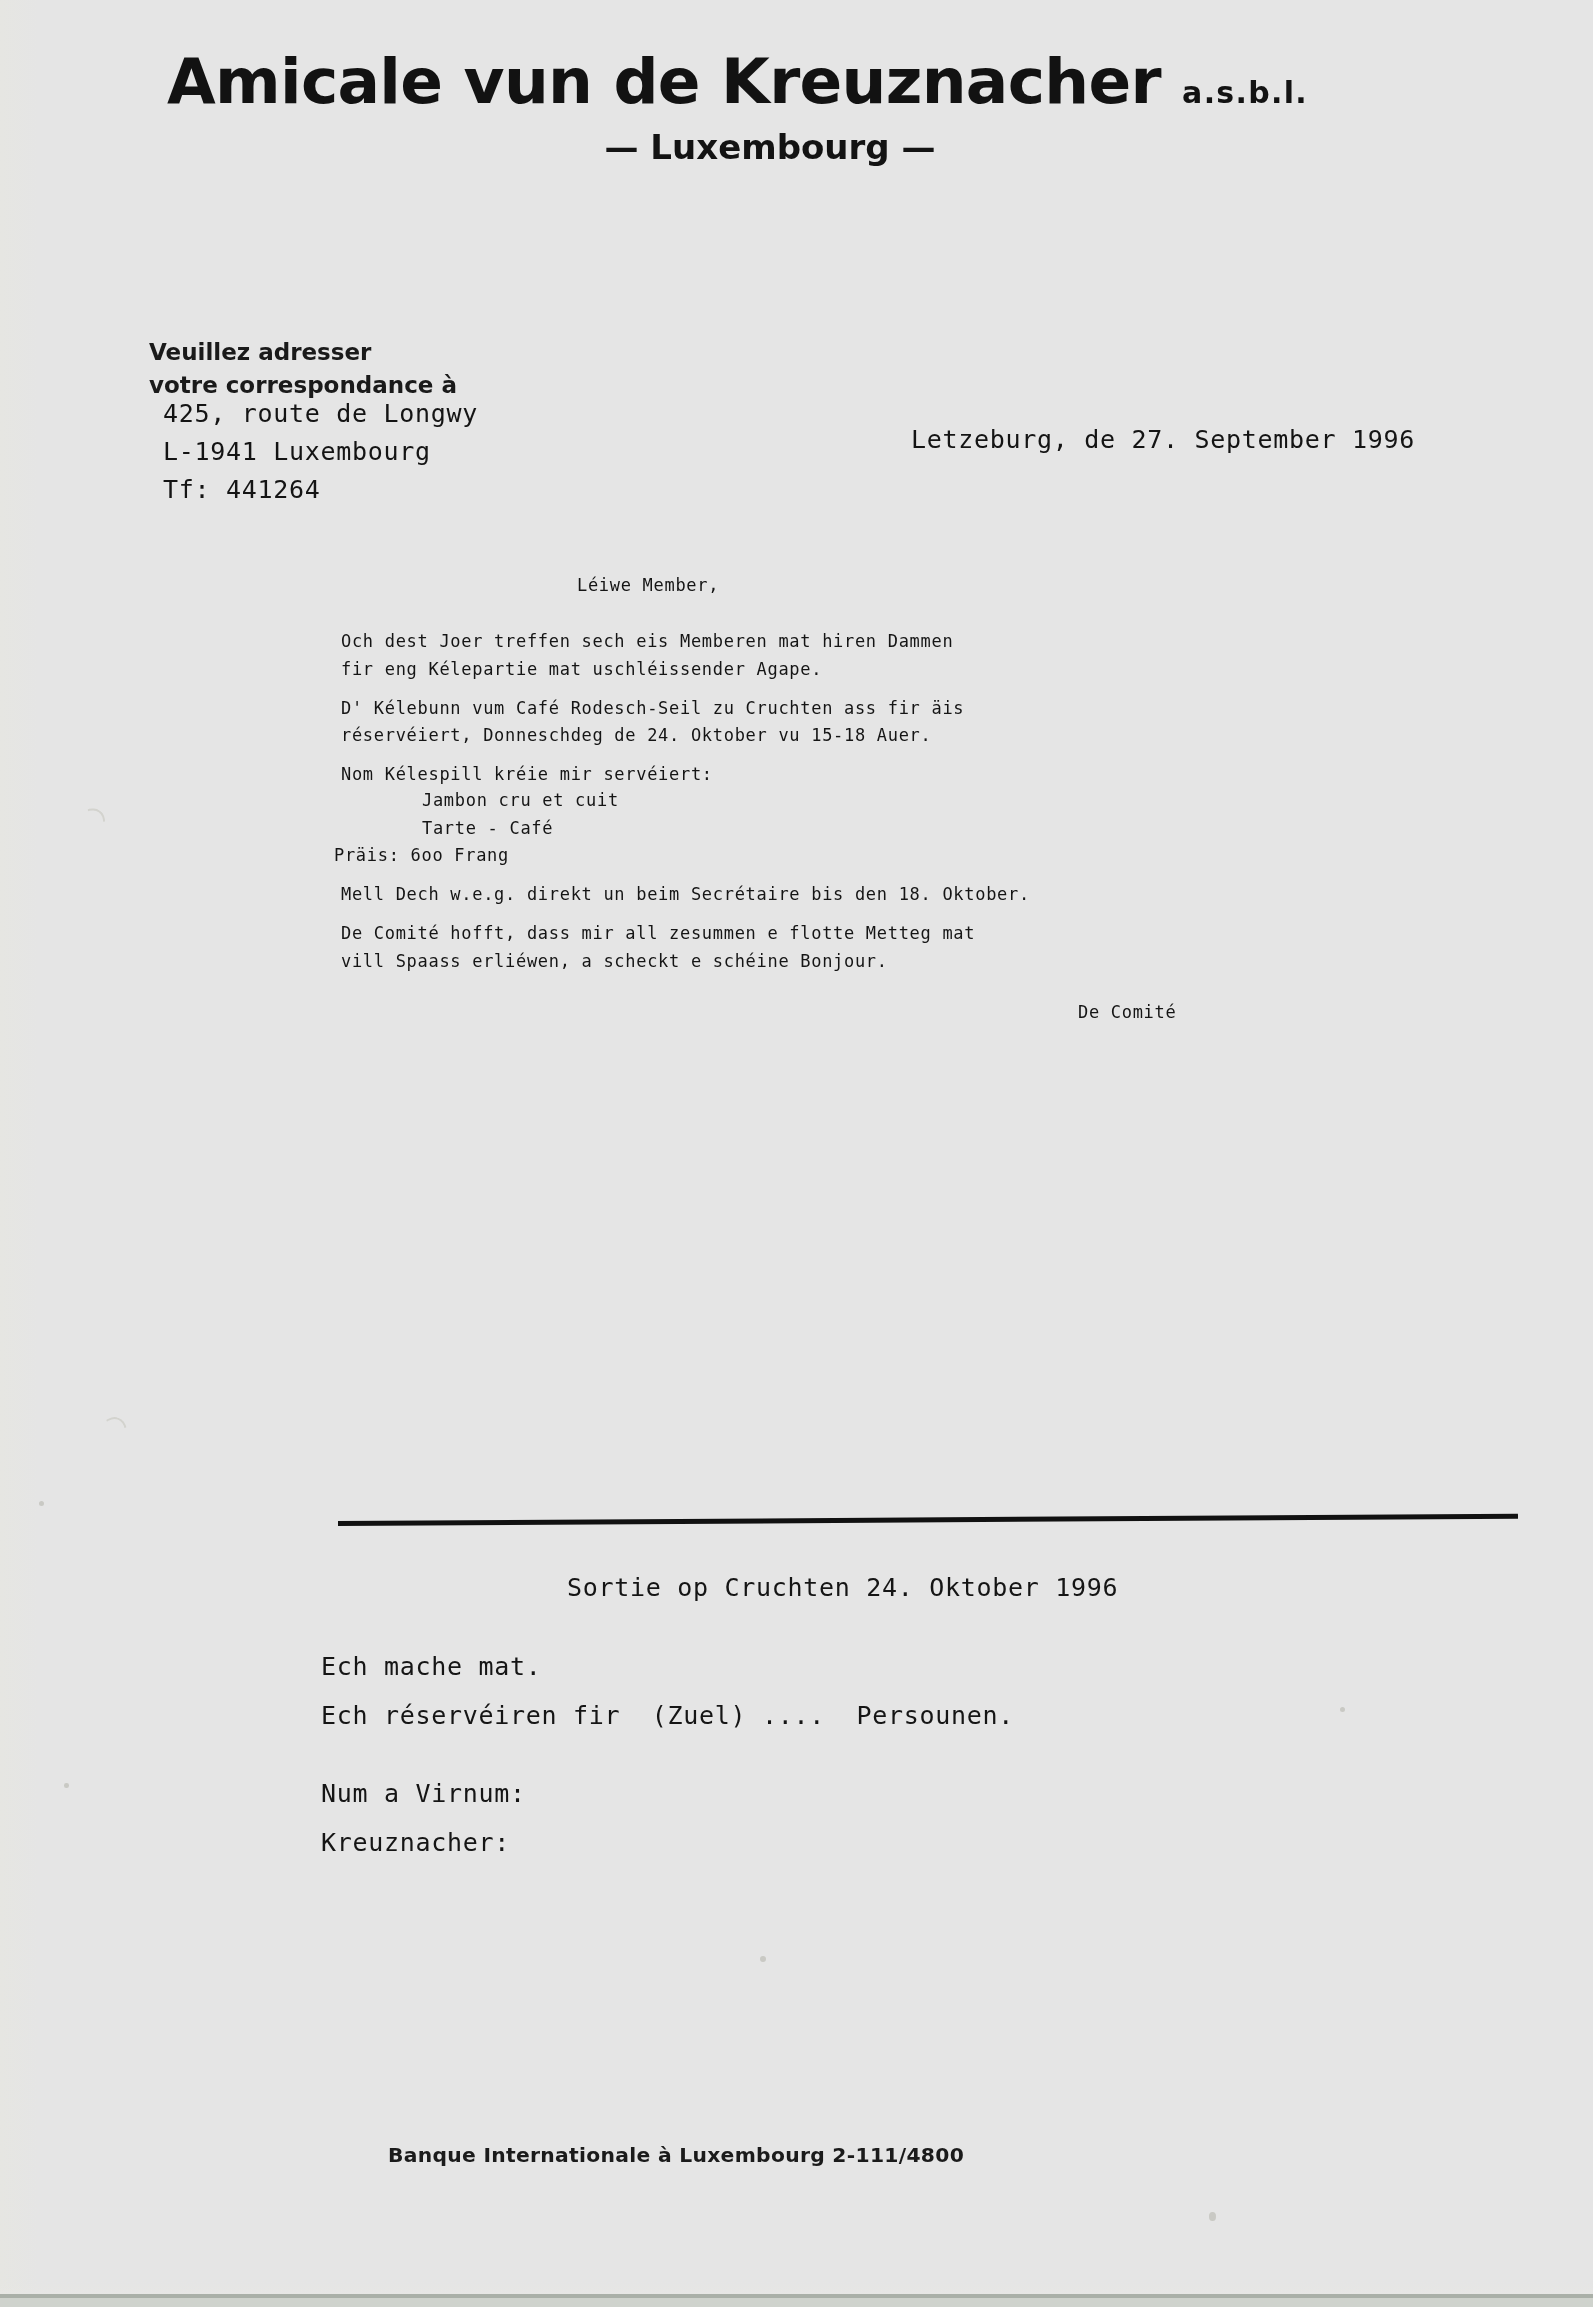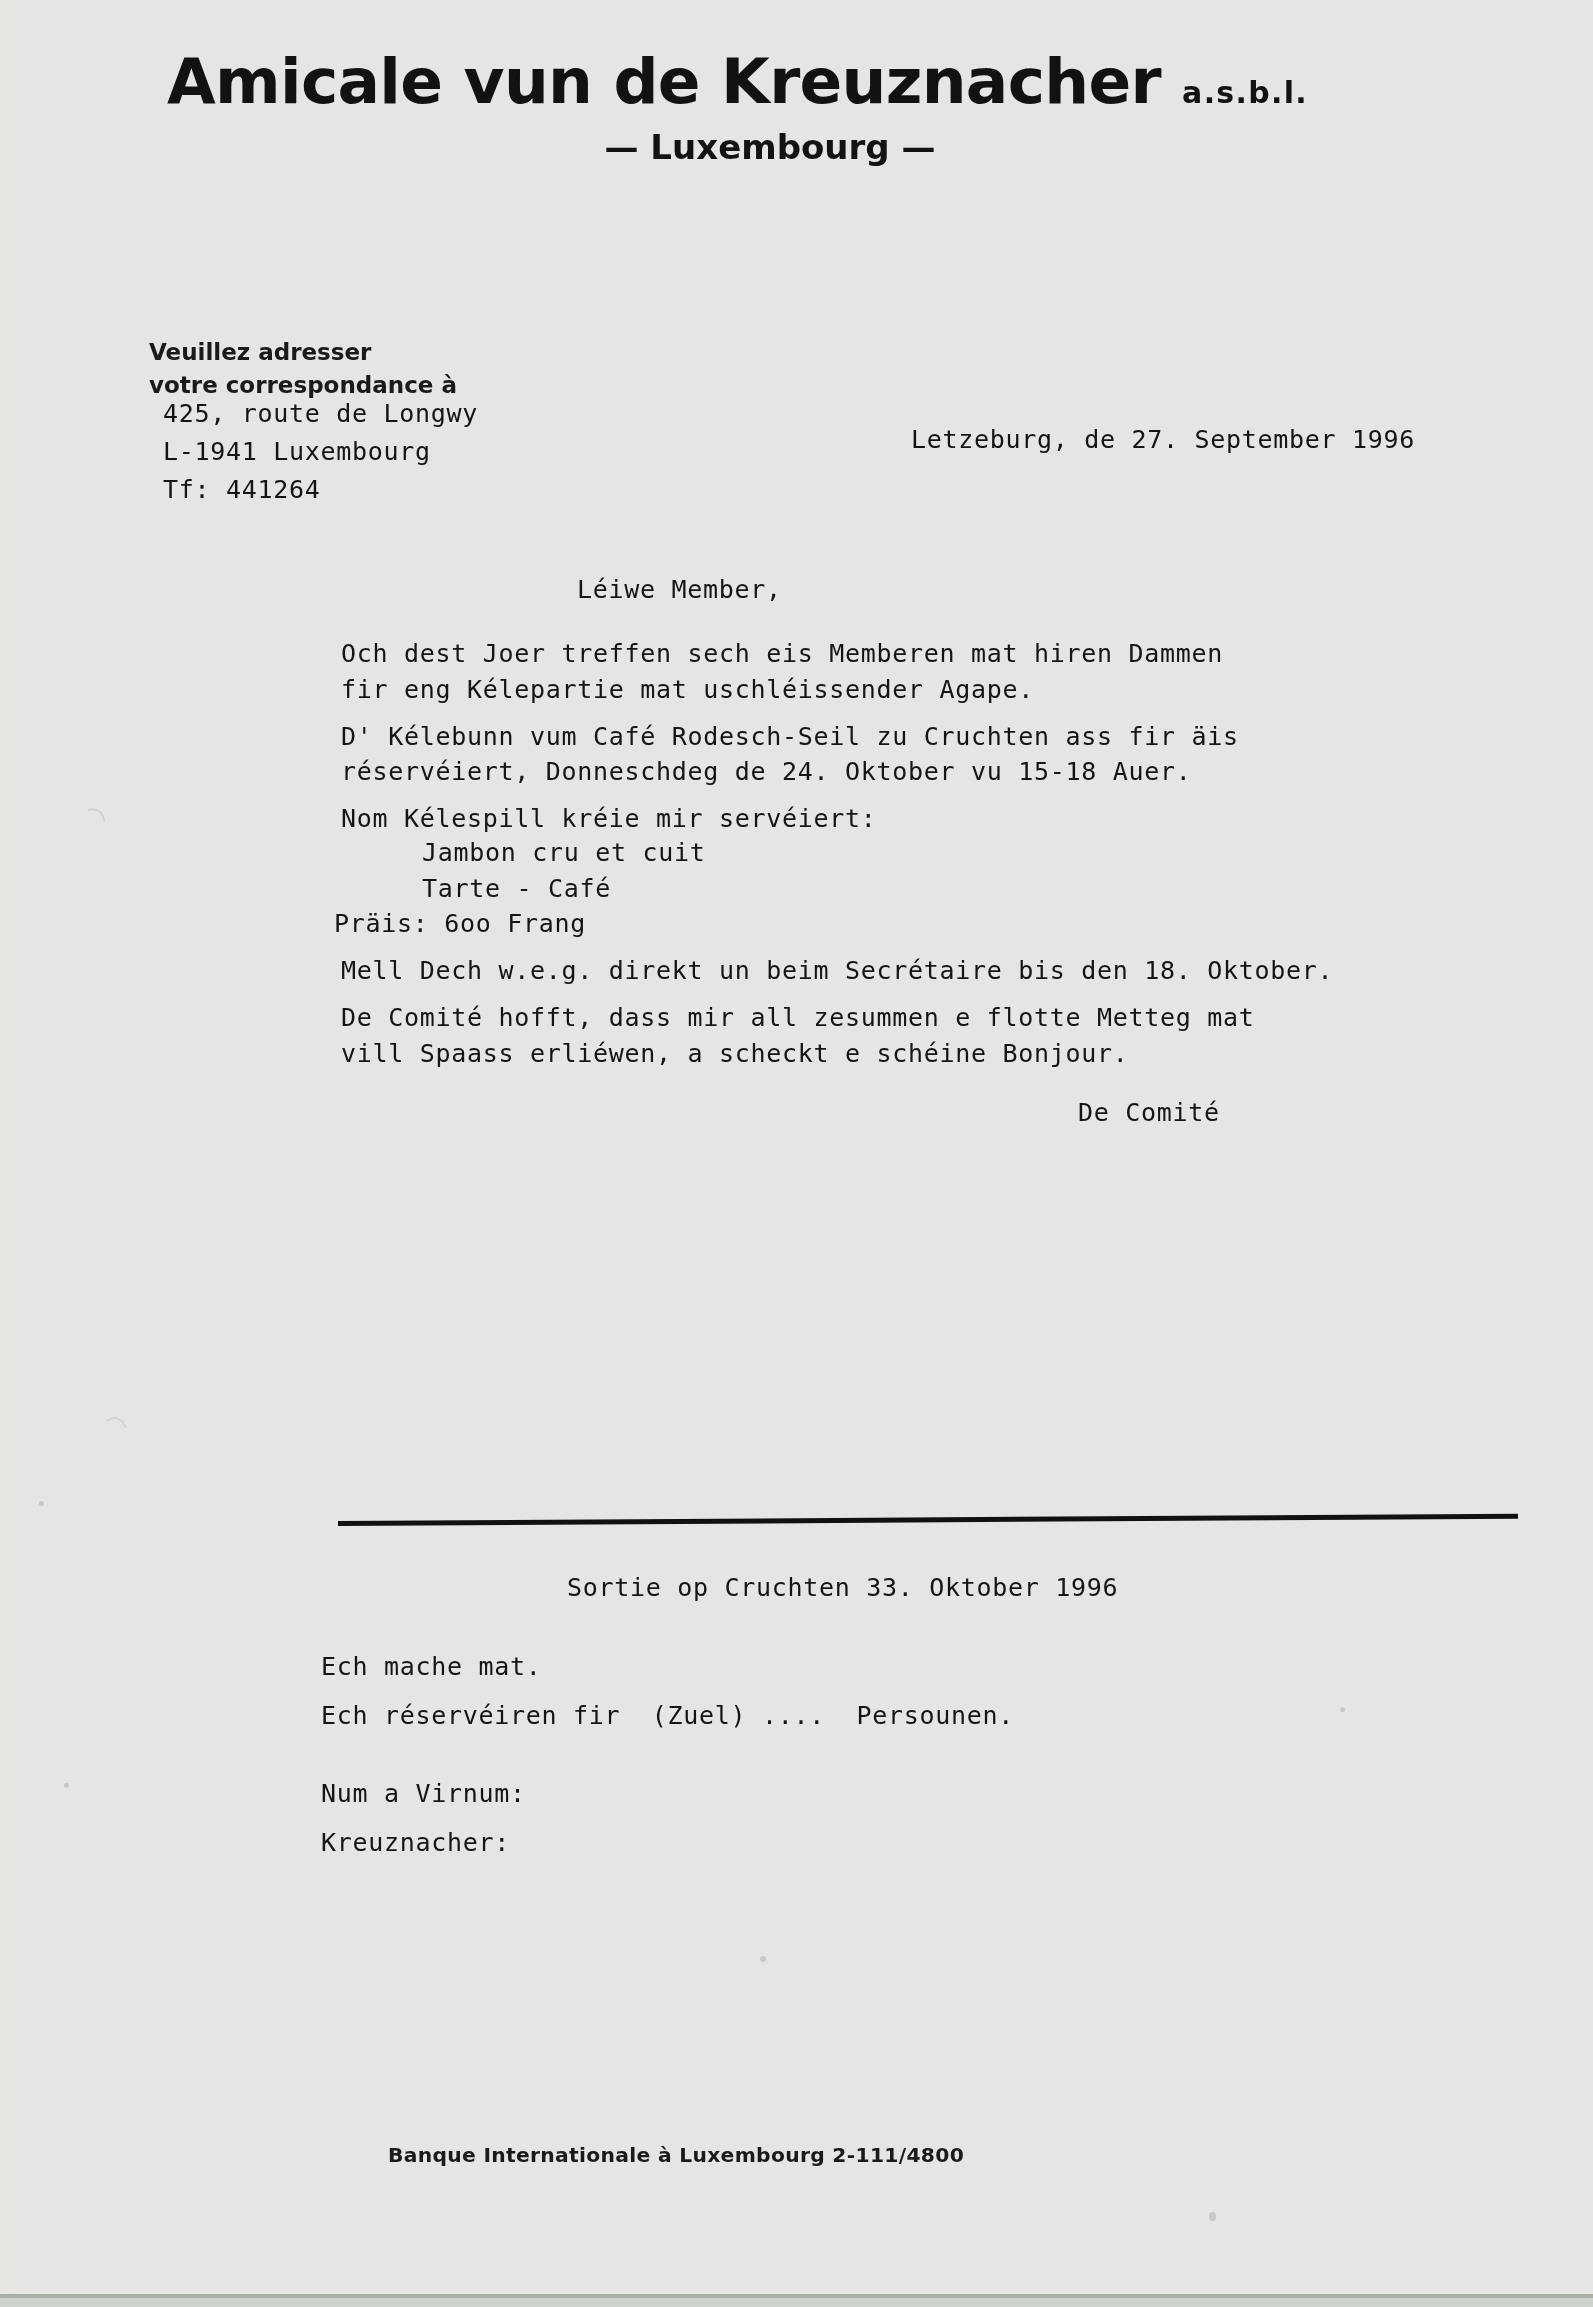--- a/index.html
+++ b/index.html
@@ -115,21 +115,21 @@
     white-space: nowrap;
   }
 
   
   .body-text {
     position: absolute;
     left: 0;
     top: 577px;
     width: 1594px;
     font-family: "DejaVu Sans Mono", monospace;
-    font-size: 25px;
+    font-size: 17px;
     color: #151515;
     letter-spacing: 0.7px;
   }
   .ln {
     white-space: pre;
     line-height: 1.0;
   }
   .salutation {
     margin-left: 577px;
     margin-bottom: 39px;
@@ -268,21 +268,21 @@
       <div class="ln">De Comité hofft, dass mir all zesummen e flotte Metteg mat</div>
       <div class="ln">vill Spaass erliéwen, a scheckt e schéine Bonjour.</div>
     </div>
 
     <div class="ln signoff">De Comité</div>
   </div>
 
   <div class="divider"></div>
 
   <div class="slip">
-    <div class="slip-title">Sortie op Cruchten 33. Oktober 1996</div>
+    <div class="slip-title">Sortie op Cruchten 24. Oktober 1996</div>
     <div class="slip-line">Ech mache mat.</div>
     <div class="slip-line">Ech réservéiren fir  (Zuel) ....  Persounen.</div>
     <div class="slip-gap"></div>
     <div class="slip-line">Num a Virnum:</div>
     <div class="slip-line">Kreuznacher:</div>
   </div>
 
   <div class="footer">Banque Internationale à Luxembourg 2-111/4800</div>
 
   <div class="arc" style="left:69px; top:806px; width:29px; height:46px; transform:rotate(35deg);"></div>

